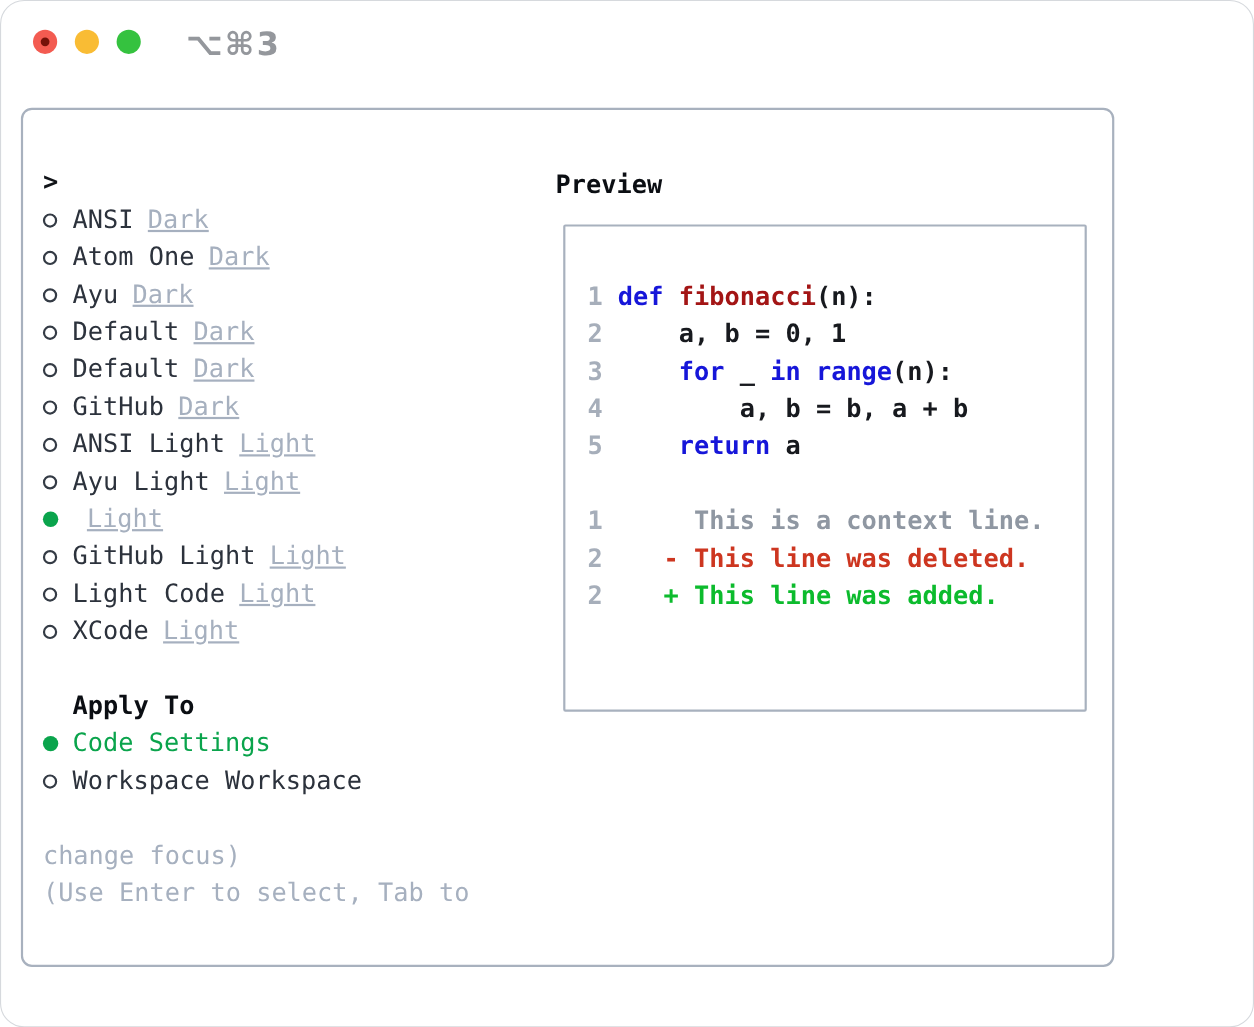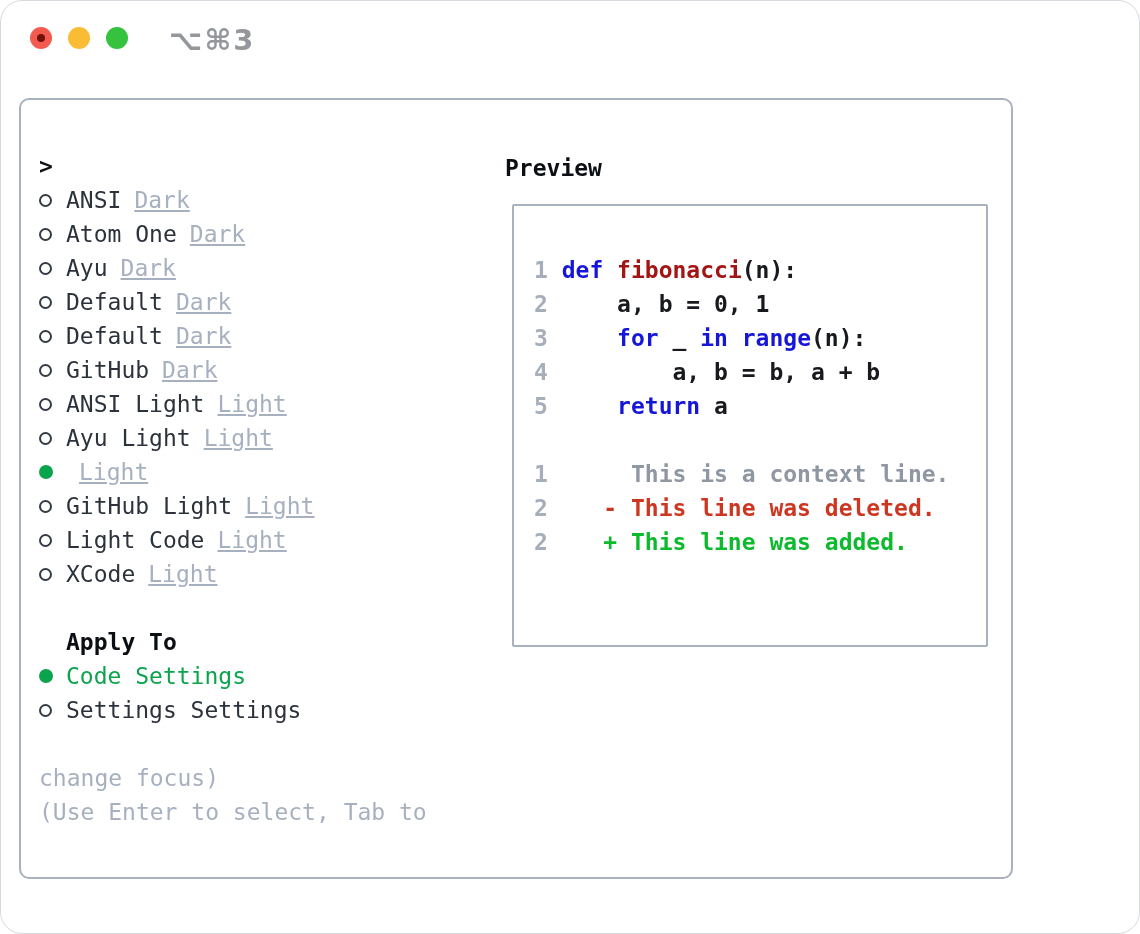--- a/index.html
+++ b/index.html
@@ -209,21 +209,21 @@
           <div class="row">
             <span class="icell">
               <span class="radio sel"></span>
             </span>
             <span class="tname sel">Code Settings</span>
           </div>
           <div class="row">
             <span class="icell">
               <span class="radio"></span>
             </span>
-            <span class="tname">Settings Settings</span>
+            <span class="tname">Workspace Workspace</span>
           </div>
         </div>
       <div class="spacer"></div>
       <div id="hint">
           <div class="hint-line">change focus)</div>
           <div class="hint-line">(Use Enter to select, Tab to</div>
         </div>
     </div>
 
     <div class="preview-header">Preview</div>

